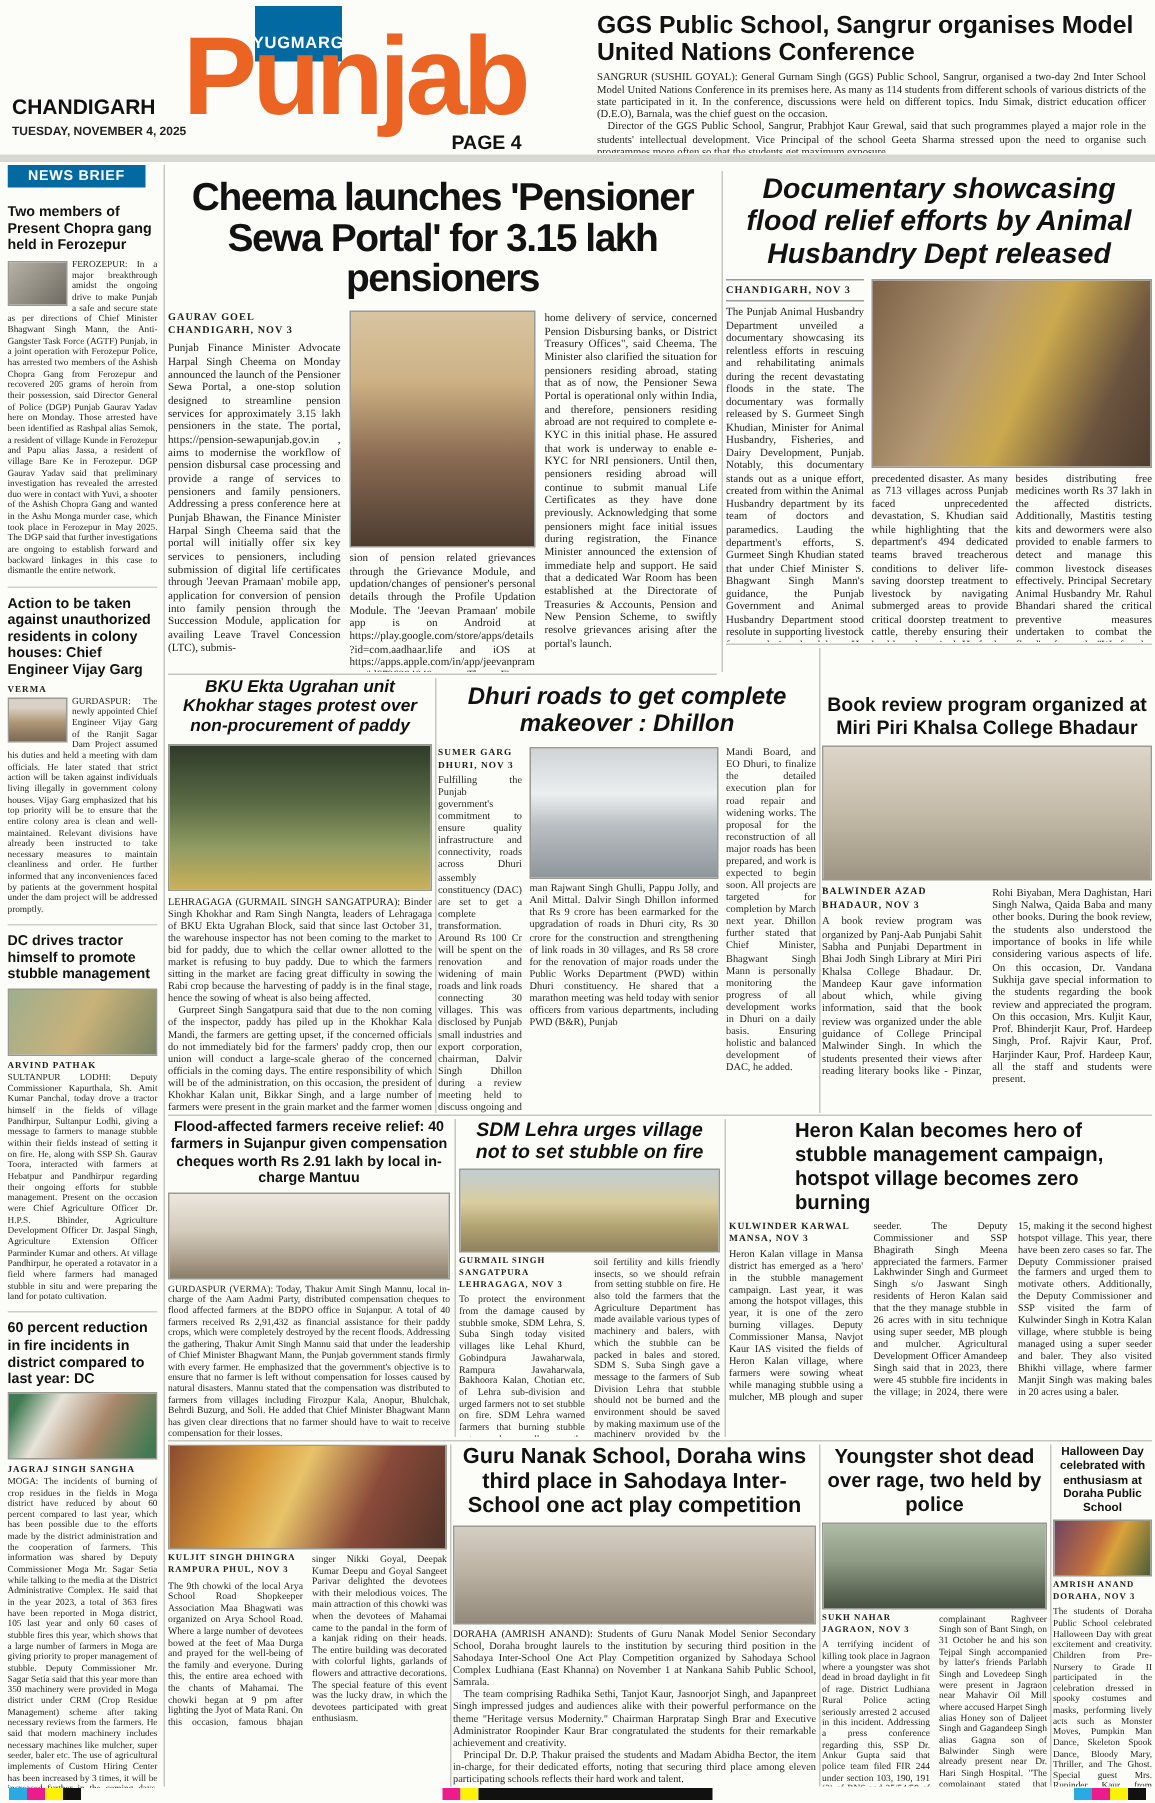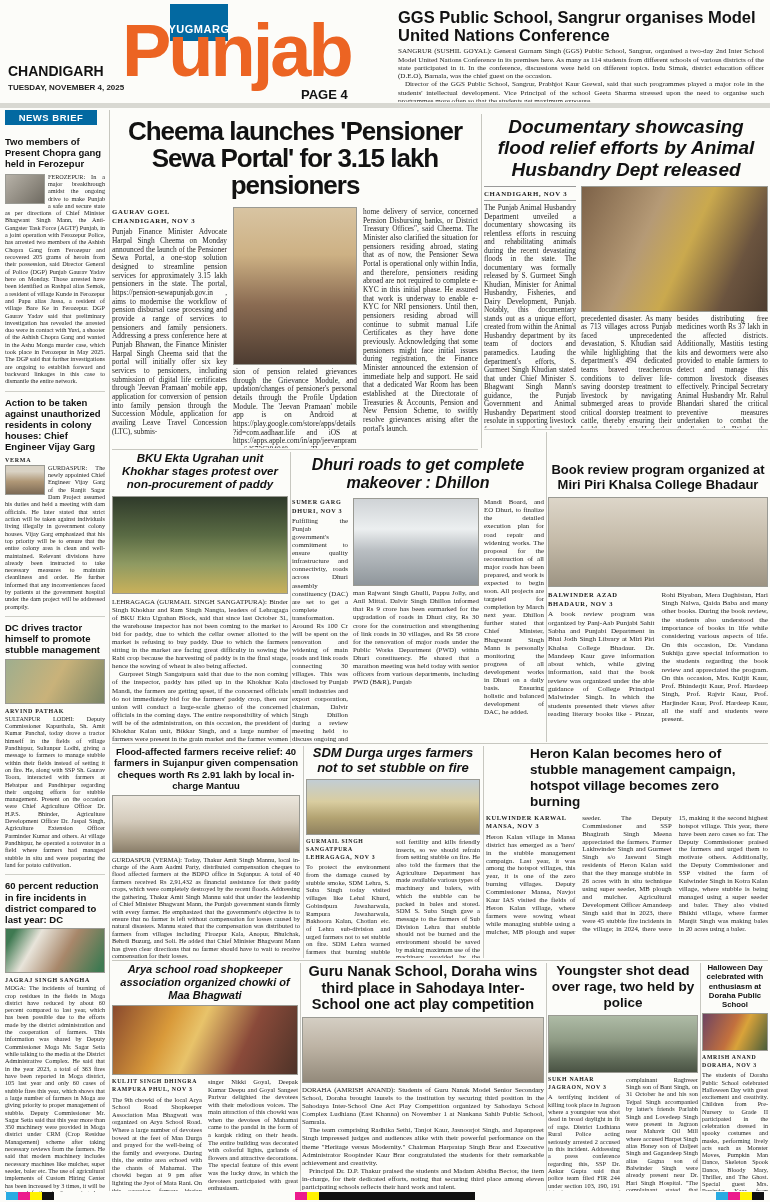--- a/index.html
+++ b/index.html
@@ -185,40 +185,39 @@
     </div>
   </div>
 
   <div class="abs clip" style="left:112px; top:746px; width:188px; height:212px;">
     <h2 class="hl" style="font-size:9.5px; line-height:1.2; margin-bottom:3px;">Flood-affected farmers receive relief: 40 farmers in Sujanpur given compensation cheques worth Rs 2.91 lakh by local in-charge Mantuu</h2>
     <div class="photo" style="height:58px; background:linear-gradient(180deg,#ece7dd 0%,#d3cabb 45%,#a89c87 80%,#8a7e6a 100%);"></div>
     <p class="bt" style="font-size:6.4px; line-height:1.16; margin-top:3px;">GURDASPUR (VERMA): Today, Thakur Amit Singh Mannu, local in-charge of the Aam Aadmi Party, distributed compensation cheques to flood affected farmers at the BDPO office in Sujanpur. A total of 40 farmers received Rs 2,91,432 as financial assistance for their paddy crops, which were completely destroyed by the recent floods. Addressing the gathering, Thakur Amit Singh Mannu said that under the leadership of Chief Minister Bhagwant Mann, the Punjab government stands firmly with every farmer. He emphasized that the government's objective is to ensure that no farmer is left without compensation for losses caused by natural disasters. Mannu stated that the compensation was distributed to farmers from villages including Firozpur Kala, Anopur, Bhulchak, Behrdi Buzurg, and Soli. He added that Chief Minister Bhagwant Mann has given clear directions that no farmer should have to wait to receive compensation for their losses.</p>
   </div>
 
   <div class="abs clip" style="left:306px; top:746px; width:174px; height:212px;">
-    <h2 class="hl ital" style="font-size:13px; line-height:1.15; margin-bottom:3px;">SDM Durga urges farmers not to set stubble on fire</h2>
+    <h2 class="hl ital" style="font-size:13px; line-height:1.15; margin-bottom:3px;">SDM Lehra urges village not to set stubble on fire</h2>
     <div class="photo" style="height:56px; background:linear-gradient(180deg,#c2cdd4 0%,#d9cda0 40%,#b3a372 70%,#8f815f 100%);"></div>
     <div style="column-count:2; column-gap:6px; margin-top:3px;">
       <div class="by" style="font-size:5.8px;"><span>GURMAIL SINGH SANGATPURA</span><br>
         <span>LEHRAGAGA, NOV 3</span></div>
       <p class="bt" style="font-size:6.6px; margin-top:2px;">To protect the environment from the damage caused by stubble smoke, SDM Lehra, S. Suba Singh today visited villages like Lehal Khurd, Gobindpura Jawaharwala, Rampura Jawaharwala, Bakhoora Kalan, Chotian etc. of Lehra sub-division and urged farmers not to set stubble on fire. SDM Lehra warned farmers that burning stubble not only pollutes the environment, but also reduces soil fertility and kills friendly insects, so we should refrain from setting stubble on fire. He also told the farmers that the Agriculture Department has made available various types of machinery and balers, with which the stubble can be packed in bales and stored. SDM S. Suba Singh gave a message to the farmers of Sub Division Lehra that stubble should not be burned and the environment should be saved by making maximum use of the machinery provided by the government.</p>
     </div>
   </div>
 
   <div class="abs clip" style="left:486px; top:746px; width:282px; height:212px;">
     <h2 class="hl hl-left" style="font-size:13.5px; line-height:1.18; margin-bottom:4px;margin-left:44px;">Heron Kalan becomes hero of stubble management campaign, hotspot village becomes zero burning</h2>
     <div style="column-count:3; column-gap:7px;">
       <div class="by" style="font-size:6.3px;"><span>KULWINDER KARWAL</span><br>
         <span>MANSA, NOV 3</span></div>
       <p class="bt" style="font-size:6.8px; margin-top:2px;">Heron Kalan village in Mansa district has emerged as a 'hero' in the stubble management campaign. Last year, it was among the hotspot villages, this year, it is one of the zero burning villages. Deputy Commissioner Mansa, Navjot Kaur IAS visited the fields of Heron Kalan village, where farmers were sowing wheat while managing stubble using a mulcher, MB plough and super seeder. The Deputy Commissioner and SSP Bhagirath Singh Meena appreciated the farmers. Farmer Lakhwinder Singh and Gurmeet Singh s/o Jaswant Singh residents of Heron Kalan said that the they manage stubble in 26 acres with in situ technique using super seeder, MB plough and mulcher. Agricultural Development Officer Amandeep Singh said that in 2023, there were 45 stubble fire incidents in the village; in 2024, there were 15, making it the second highest hotspot village. This year, there have been zero cases so far. The Deputy Commissioner praised the farmers and urged them to motivate others. Additionally, the Deputy Commissioner and SSP visited the farm of Kulwinder Singh in Kotra Kalan village, where stubble is being managed using a super seeder and baler. They also visited Bhikhi village, where farmer Manjit Singh was making bales in 20 acres using a baler.</p>
     </div>
   </div>
 
   <div class="abs clip" style="left:112px; top:963px; width:186px; height:228px;">
-    <h2 class="hl ital" style="font-size:11px; line-height:1.18; margin-bottom:3px;">Arya school road shopkeeper association organized chowki of Maa Bhagwati</h2>
     <div class="photo" style="height:70px; background:linear-gradient(115deg,#8a4a2e 0%,#d99a3a 30%,#e8c36a 45%,#8a4a3a 70%,#4e3328 100%);"></div>
     <div style="column-count:2; column-gap:6px; margin-top:3px;">
       <div class="by" style="font-size:5.8px;"><span>KULJIT SINGH DHINGRA</span><br>
         <span>RAMPURA PHUL, NOV 3</span></div>
       <p class="bt" style="font-size:6.5px; margin-top:2px;">The 9th chowki of the local Arya School Road Shopkeeper Association Maa Bhagwati was organized on Arya School Road. Where a large number of devotees bowed at the feet of Maa Durga and prayed for the well-being of the family and everyone. During this, the entire area echoed with the chants of Mahamai. The chowki began at 9 pm after lighting the Jyot of Mata Rani. On this occasion, famous bhajan singer Nikki Goyal, Deepak Kumar Deepu and Goyal Sangeet Parivar delighted the devotees with their melodious voices. The main attraction of this chowki was when the devotees of Mahamai came to the pandal in the form of a kanjak riding on their heads. The entire building was decorated with colorful lights, garlands of flowers and attractive decorations. The special feature of this event was the lucky draw, in which the devotees participated with great enthusiasm.</p>
     </div>
   </div>
 
   <div class="abs clip" style="left:302px; top:963px; width:242px; height:228px;">
     <h2 class="hl" style="font-size:14.5px; line-height:1.15; margin-bottom:4px;">Guru Nanak School, Doraha wins third place in Sahodaya Inter-School one act play competition</h2>

